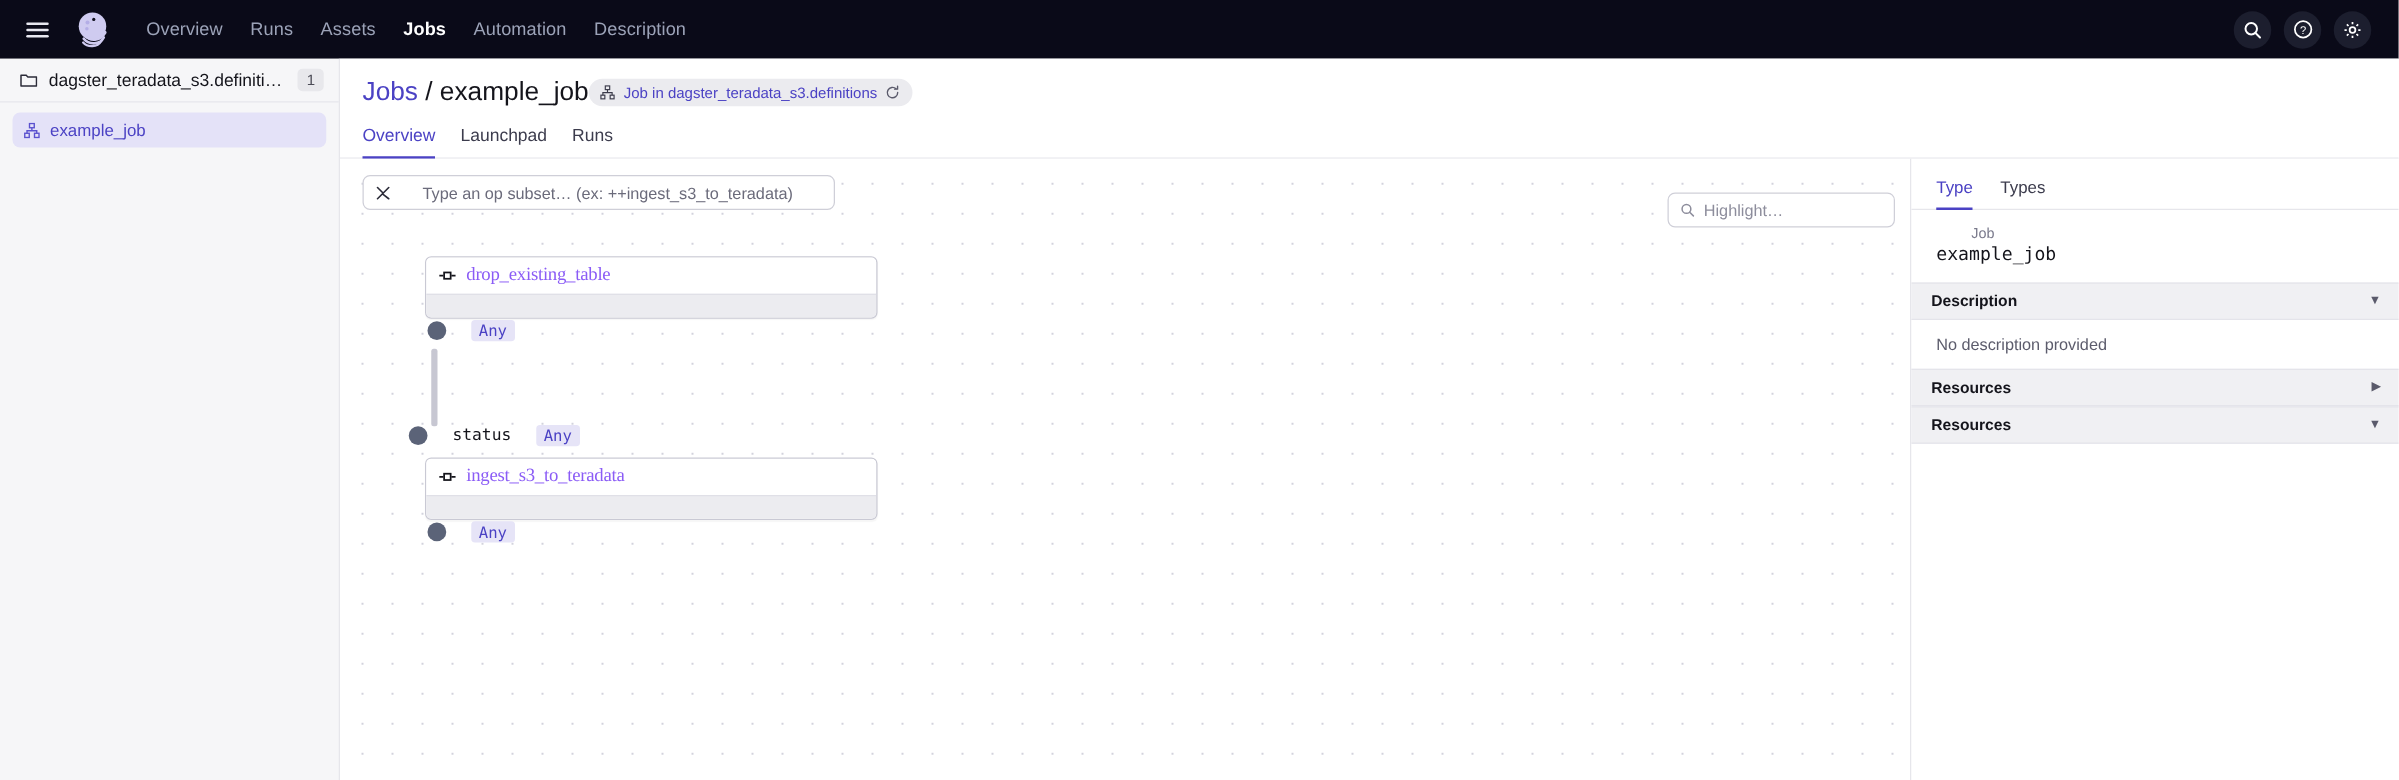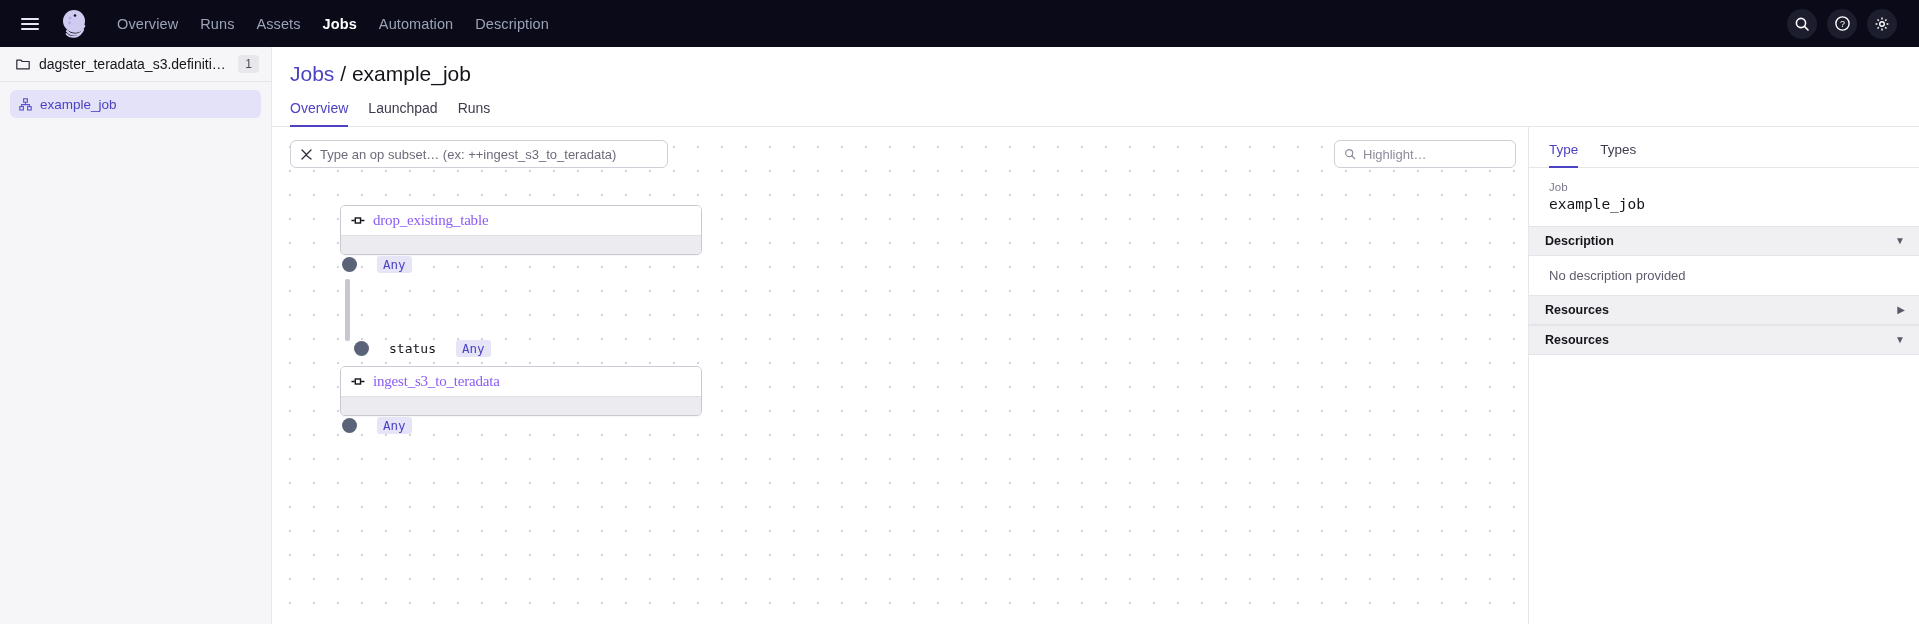--- a/index.html
+++ b/index.html
@@ -116,26 +116,26 @@
     background-image: radial-gradient(#d3d3dd 1.1px, transparent 1.1px);
     background-size: 24px 24px;
     background-position: 6px 8px;
     overflow: hidden;
     border-right: 1px solid #e6e6eb;
   }
   .subset-input {
     position: absolute; left: 18px; top: 13px;
     width: 378px; height: 28px;
     background: #ffffff; border: 1px solid #cfcfd8; border-radius: 6px;
-    display: flex; align-items: center; gap: 7px; padding: 0 9px;
+    display: flex; align-items: center; gap: 25px; padding: 0 9px;
   }
   .subset-input .si-icon { width: 13px; height: 13px; display:flex; align-items:center; flex:0 0 auto;}
   .subset-input .si-text { font-size: 13px; color: #6b6b7b; white-space: nowrap;}
   .highlight-input {
-    position: absolute; right: 12px; top: 13px;
+    position: absolute; right: 12px; top: 27px;
     width: 182px; height: 28px;
     background: #ffffff; border: 1px solid #cfcfd8; border-radius: 6px;
     display: flex; align-items: center; gap: 7px; padding: 0 9px;
   }
   .highlight-input .hi-icon { width: 12px; height: 12px; display:flex; align-items:center;flex:0 0 auto;}
   .highlight-input .hi-text { font-size: 13px; color: #8d8d9c; white-space: nowrap;}
 
   
   .node {
     position: absolute;
@@ -192,21 +192,21 @@
     display:flex; align-items:flex-end; gap: 22px;
     padding: 12px 0 0 20px; height: 41px;
     border-bottom: 1px solid #e6e6eb;
   }
   .r-tab {
     font-size: 13.5px; color: #3c3c4d; padding-bottom: 9px;
     cursor: pointer; border-bottom: 2.5px solid transparent; margin-bottom:-1px;
   }
   .r-tab.active { color: #4b42c4; border-bottom-color: #4b42c4; }
   .r-section { padding: 13px 20px 0 20px;}
-  .r-label { font-size: 11.5px; color: #7a7a8c; margin-bottom: 3px;}
+  .r-label { font-size: 11.5px; color: #7a7a8c; margin-bottom: 3px; margin-left: 28px;}
   .r-value {
     font-family: "DejaVu Sans Mono", "Liberation Mono", monospace;
     font-size: 14.5px; color: #14141b;
   }
   .accordion {
     margin-top: 14px;
   }
   .acc-head {
     height: 30px; background: #f0f0f3;
     border-top: 1px solid #e4e4ea; border-bottom: 1px solid #e4e4ea;
@@ -303,20 +303,37 @@
 
     <div class="center">
 
       <div class="page-head">
         <div class="crumbrow">
           <div class="crumb">
             <span class="c-jobs">Jobs</span>
             <span class="c-sep">/</span>
             <span class="c-cur">example_job</span>
           </div>
+          <div class="pill">
+            <div class="p-icon">
+              <svg width="12" height="12" viewBox="0 0 13 13">
+                <rect x="4.6" y="0.8" width="3.8" height="3.2" fill="none" stroke="#3b3b4a" stroke-width="1"></rect>
+                <rect x="0.8" y="8.8" width="3.4" height="3.2" fill="none" stroke="#3b3b4a" stroke-width="1"></rect>
+                <rect x="8.8" y="8.8" width="3.4" height="3.2" fill="none" stroke="#3b3b4a" stroke-width="1"></rect>
+                <path d="M6.5 4v2.6M2.5 8.8V6.6h8v2.2" fill="none" stroke="#3b3b4a" stroke-width="1"></path>
+              </svg>
+            </div>
+            <div class="p-text">Job in dagster_teradata_s3.definitions</div>
+            <div class="p-reload">
+              <svg width="12" height="12" viewBox="0 0 13 13">
+                <path d="M11 6.5a4.5 4.5 0 1 1-1.4-3.2" fill="none" stroke="#5a5a6b" stroke-width="1.2" stroke-linecap="round"></path>
+                <path d="M10.9 1v2.6H8.3" fill="none" stroke="#5a5a6b" stroke-width="1.2" stroke-linecap="round" stroke-linejoin="round"></path>
+              </svg>
+            </div>
+          </div>
         </div>
       </div>
 
       <div class="tabs">
         <div class="tab active">Overview</div>
         <div class="tab">Launchpad</div>
         <div class="tab">Runs</div>
       </div>
 
       <div class="graph-wrap">
@@ -356,21 +373,21 @@
             <div class="n-body"></div>
           </div>
 
           <div class="port" style="left:70px; top:129px;">
             <div class="dot"></div>
             <div class="ptype">Any</div>
           </div>
 
           <div class="edge" style="left:73px; top:152px; height:62px;"></div>
 
-          <div class="port" style="left:82px; top:213px;text-align:right;">
+          <div class="port" style="left:55px; top:213px;text-align:right;">
             <div class="dot"></div>
             <div class="pname">status</div>
             <div class="ptype">Any</div>
           </div>
 
           <div class="node" style="left:68px; top:239px;">
             <div class="n-head">
               <div class="n-icon">
                 <svg width="15" height="9" viewBox="0 0 15 9">
                   <line x1="0.5" y1="4.5" x2="4" y2="4.5" stroke="#14141b" stroke-width="1.5"></line>

